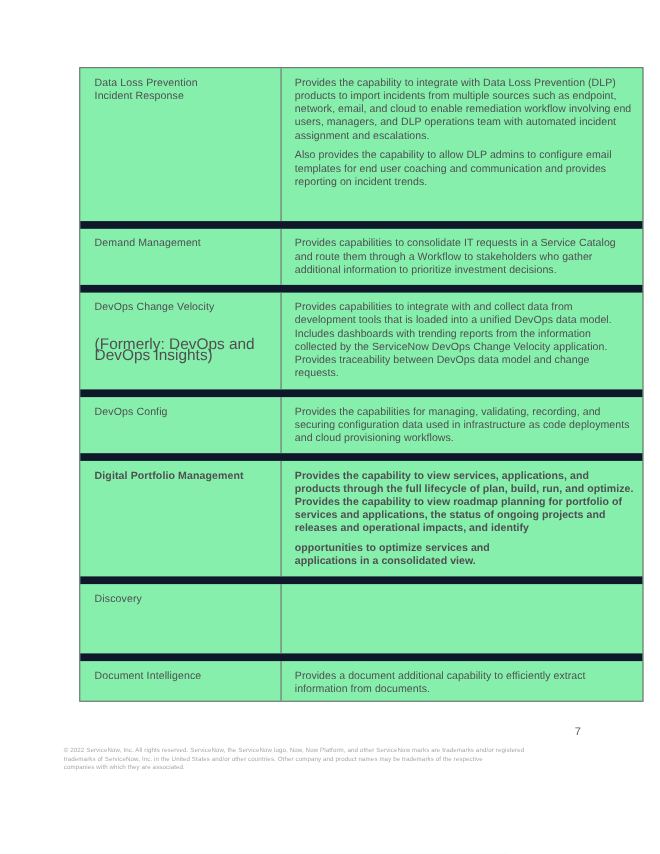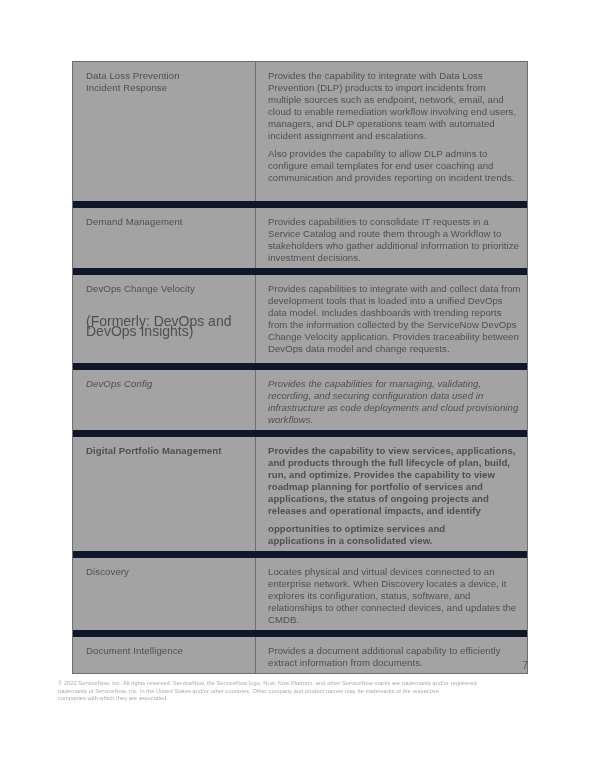--- a/index.html
+++ b/index.html
@@ -10,30 +10,30 @@
     font-family: "Liberation Sans", "DejaVu Sans", sans-serif;
     color: #4f4f51;
     overflow: hidden;
   }
   .page { position: absolute; inset: 0; background: #ffffff; }
 
   
   .tbl {
     position: absolute;
     left: 72px; top: 61px;
-    width: 456px;
+    width: 513px;
     border: 1px solid #6f6f71;
-    background: #a3a3a3;
+    background: #86efac;
   }
   .row { display: flex; border-top: 7px solid #0f172a; }
   .row:first-child { border-top: none; }
   .r1 { min-height: 139px; }
   .r2 { min-height: 58px; }
   .r3 { min-height: 95px; }
-  .r4 { min-height: 58px; font-style: italic; }
+  .r4 { min-height: 58px; }
   .r5 { min-height: 112px; font-weight: bold; }
   .r6 { min-height: 70px; }
   .r7 { min-height: 41px; }
 
   .cell-name {
     width: 183px; flex: 0 0 183px;
     border-right: 1px solid #6f6f71;
     padding: 8px 10px 4px 13px;
     font-size: 9.6px; line-height: 12px;
     letter-spacing: 0.1px;
@@ -126,23 +126,20 @@
       <div class="cell-desc">
         <p>Provides the capability to view services, applications, and products through the full lifecycle of plan, build, run, and optimize. Provides the capability to view roadmap planning for portfolio of services and applications, the status of ongoing projects and releases and operational impacts, and identify</p>
         <p class="narrow">opportunities to optimize services and applications in a consolidated view.</p>
       </div>
     </div>
 
     <div class="row r6">
       <div class="cell-name">
         <span class="name-line">Discovery</span>
       </div>
-      <div class="cell-desc">
-        <p>Locates physical and virtual devices connected to an enterprise network. When Discovery locates a device, it explores its configuration, status, software, and relationships to other connected devices, and updates the CMDB.</p>
-      </div>
     </div>
 
     <div class="row r7">
       <div class="cell-name">
         <span class="name-line">Document Intelligence</span>
       </div>
       <div class="cell-desc">
         <p>Provides a document additional capability to efficiently extract information from documents.</p>
       </div>
     </div>

